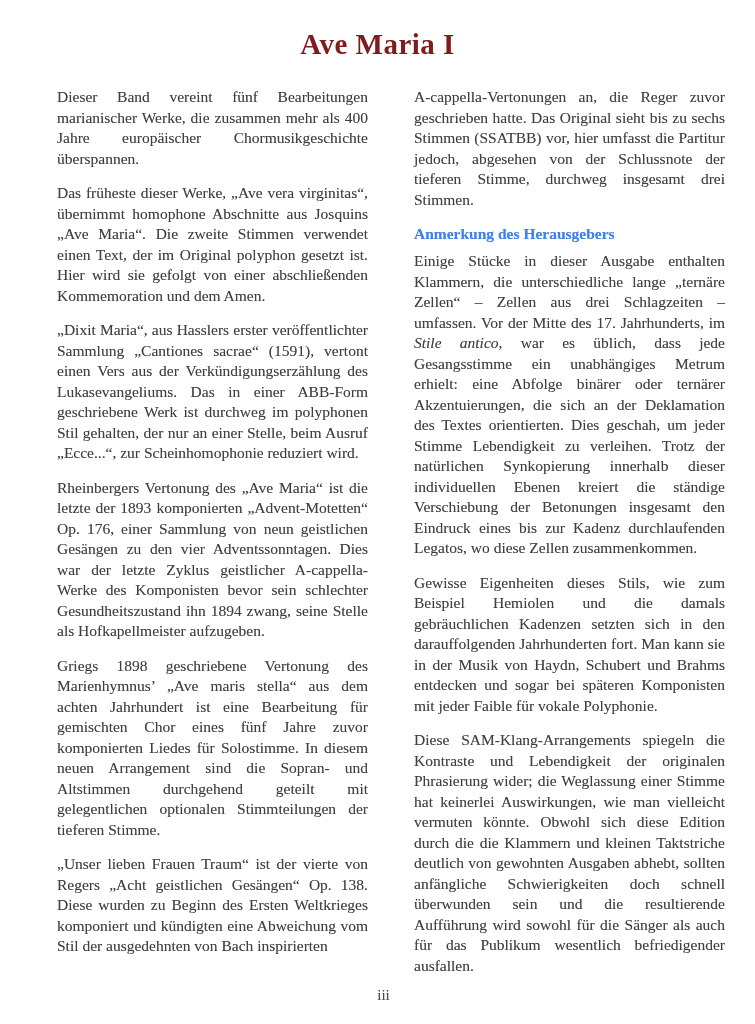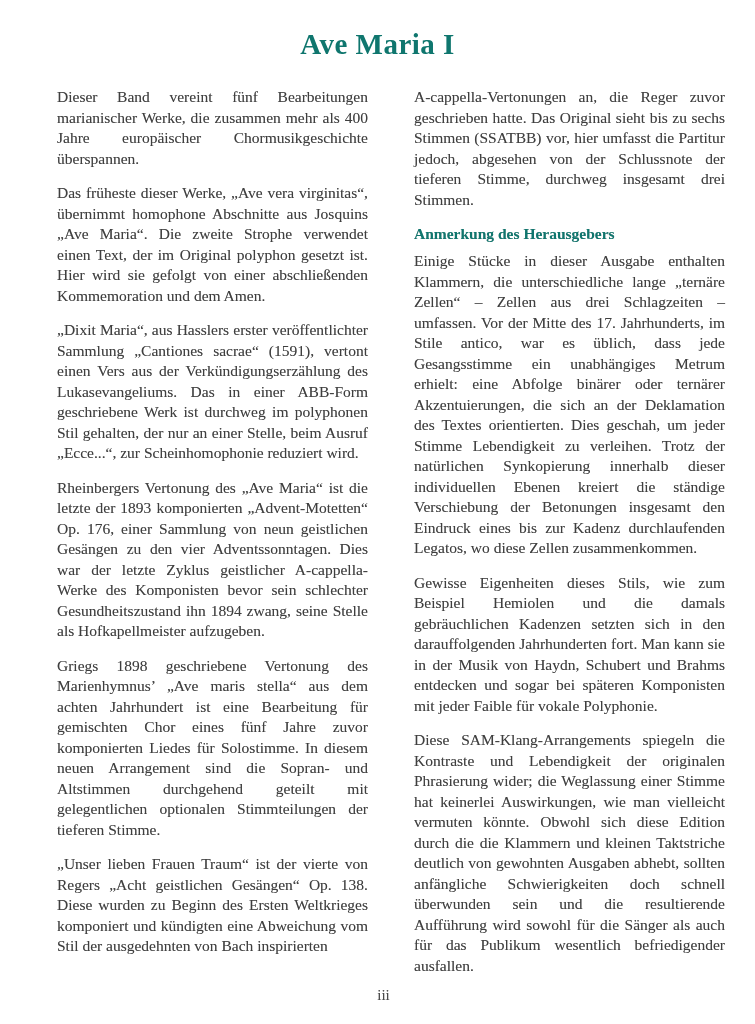--- a/index.html
+++ b/index.html
@@ -15,21 +15,21 @@
     font-family: "Liberation Serif", "DejaVu Serif", serif;
     overflow: hidden;
   }
   .page-title {
     margin: 0;
     padding-top: 27px;
     text-align: center;
     font-size: 29px;
     line-height: 34px;
     font-weight: 700;
-    color: #0f766e;
+    color: #7f1d1d;
     letter-spacing: 0.5px;
   }
   .columns {
     display: flex;
     gap: 46px;
     padding: 26px 30px 0 57px;
   }
   .col {
     flex: 1 1 0;
     min-width: 0;
@@ -41,24 +41,24 @@
     text-align: justify;
     color: #3f3f3f;
     text-shadow: 0 0 0.6px rgba(63,63,63,0.40);
   }
   .col p:last-child { margin-bottom: 12px; }
   .section-heading {
     margin: 2px 0 7px 0;
     font-size: 15.5px;
     line-height: 20px;
     font-weight: 700;
-    color: #0f766e;
+    color: #3b82f6;
     text-shadow: 0 0 0.6px rgba(51,51,51,0.35);
   }
-  .italic-term { }
+  .italic-term { font-style: italic; }
   .page-footer {
     position: absolute;
     left: 12px;
     right: 0;
     bottom: 20px;
     text-align: center;
   }
   .page-number {
     font-size: 15px;
     color: #4a4a4a;
@@ -69,21 +69,21 @@
 <body>
 
 <div class="page">
 
   <h1 class="page-title">Ave Maria I</h1>
 
   <div class="columns">
 
     <div class="col">
       <p>Dieser Band vereint fünf Bearbeitungen marianischer Werke, die zusammen mehr als 400 Jahre europäischer Chormusikgeschichte überspannen.</p>
-      <p>Das früheste dieser Werke, „Ave vera virginitas“, übernimmt homophone Abschnitte aus Josquins „Ave Maria“. Die zweite Strophe verwendet einen Text, der im Original polyphon gesetzt ist. Hier wird sie gefolgt von einer abschließenden Kommemoration und dem Amen.</p>
+      <p>Das früheste dieser Werke, „Ave vera virginitas“, übernimmt homophone Abschnitte aus Josquins „Ave Maria“. Die zweite Stimmen verwendet einen Text, der im Original polyphon gesetzt ist. Hier wird sie gefolgt von einer abschließenden Kommemoration und dem Amen.</p>
       <p>„Dixit Maria“, aus Hasslers erster veröffentlichter Sammlung „Cantiones sacrae“ (1591), vertont einen Vers aus der Verkündigungserzählung des Lukasevangeliums. Das in einer ABB-Form geschriebene Werk ist durchweg im polyphonen Stil gehalten, der nur an einer Stelle, beim Ausruf „Ecce...“, zur Scheinhomophonie reduziert wird.</p>
       <p>Rheinbergers Vertonung des „Ave Maria“ ist die letzte der 1893 komponierten „Advent-Motetten“ Op. 176, einer Sammlung von neun geistlichen Gesängen zu den vier Adventssonntagen. Dies war der letzte Zyklus geistlicher A-cappella-Werke des Komponisten bevor sein schlechter Gesundheitszustand ihn 1894 zwang, seine Stelle als Hofkapellmeister aufzugeben.</p>
       <p>Griegs 1898 geschriebene Vertonung des Marienhymnus’ „Ave maris stella“ aus dem achten Jahrhundert ist eine Bearbeitung für gemischten Chor eines fünf Jahre zuvor komponierten Liedes für Solostimme. In diesem neuen Arrangement sind die Sopran- und Altstimmen durchgehend geteilt mit gelegentlichen optionalen Stimmteilungen der tieferen Stimme.</p>
       <p>„Unser lieben Frauen Traum“ ist der vierte von Regers „Acht geistlichen Gesängen“ Op. 138. Diese wurden zu Beginn des Ersten Weltkrieges komponiert und kündigten eine Abweichung vom Stil der ausgedehnten von Bach inspirierten</p>
     </div>
 
     <div class="col">
       <p>A-cappella-Vertonungen an, die Reger zuvor geschrieben hatte. Das Original sieht bis zu sechs Stimmen (SSATBB) vor, hier umfasst die Partitur jedoch, abgesehen von der Schlussnote der tieferen Stimme, durchweg insgesamt drei Stimmen.</p>
       <h2 class="section-heading">Anmerkung des Herausgebers</h2>
       <p><span>Einige Stücke in dieser Ausgabe enthalten Klammern, die unterschiedliche lange „ternäre Zellen“ – Zellen aus drei Schlagzeiten – umfassen. Vor der Mitte des 17. Jahrhunderts, im </span><span class="italic-term">Stile antico</span><span>, war es üblich, dass jede Gesangsstimme ein unabhängiges Metrum erhielt: eine Abfolge binärer oder ternärer Akzentuierungen, die sich an der Deklamation des Textes orientierten. Dies geschah, um jeder Stimme Lebendigkeit zu verleihen. Trotz der natürlichen Synkopierung innerhalb dieser individuellen Ebenen kreiert die ständige Verschiebung der Betonungen insgesamt den Eindruck eines bis zur Kadenz durchlaufenden Legatos, wo diese Zellen zusammenkommen.</span></p>

